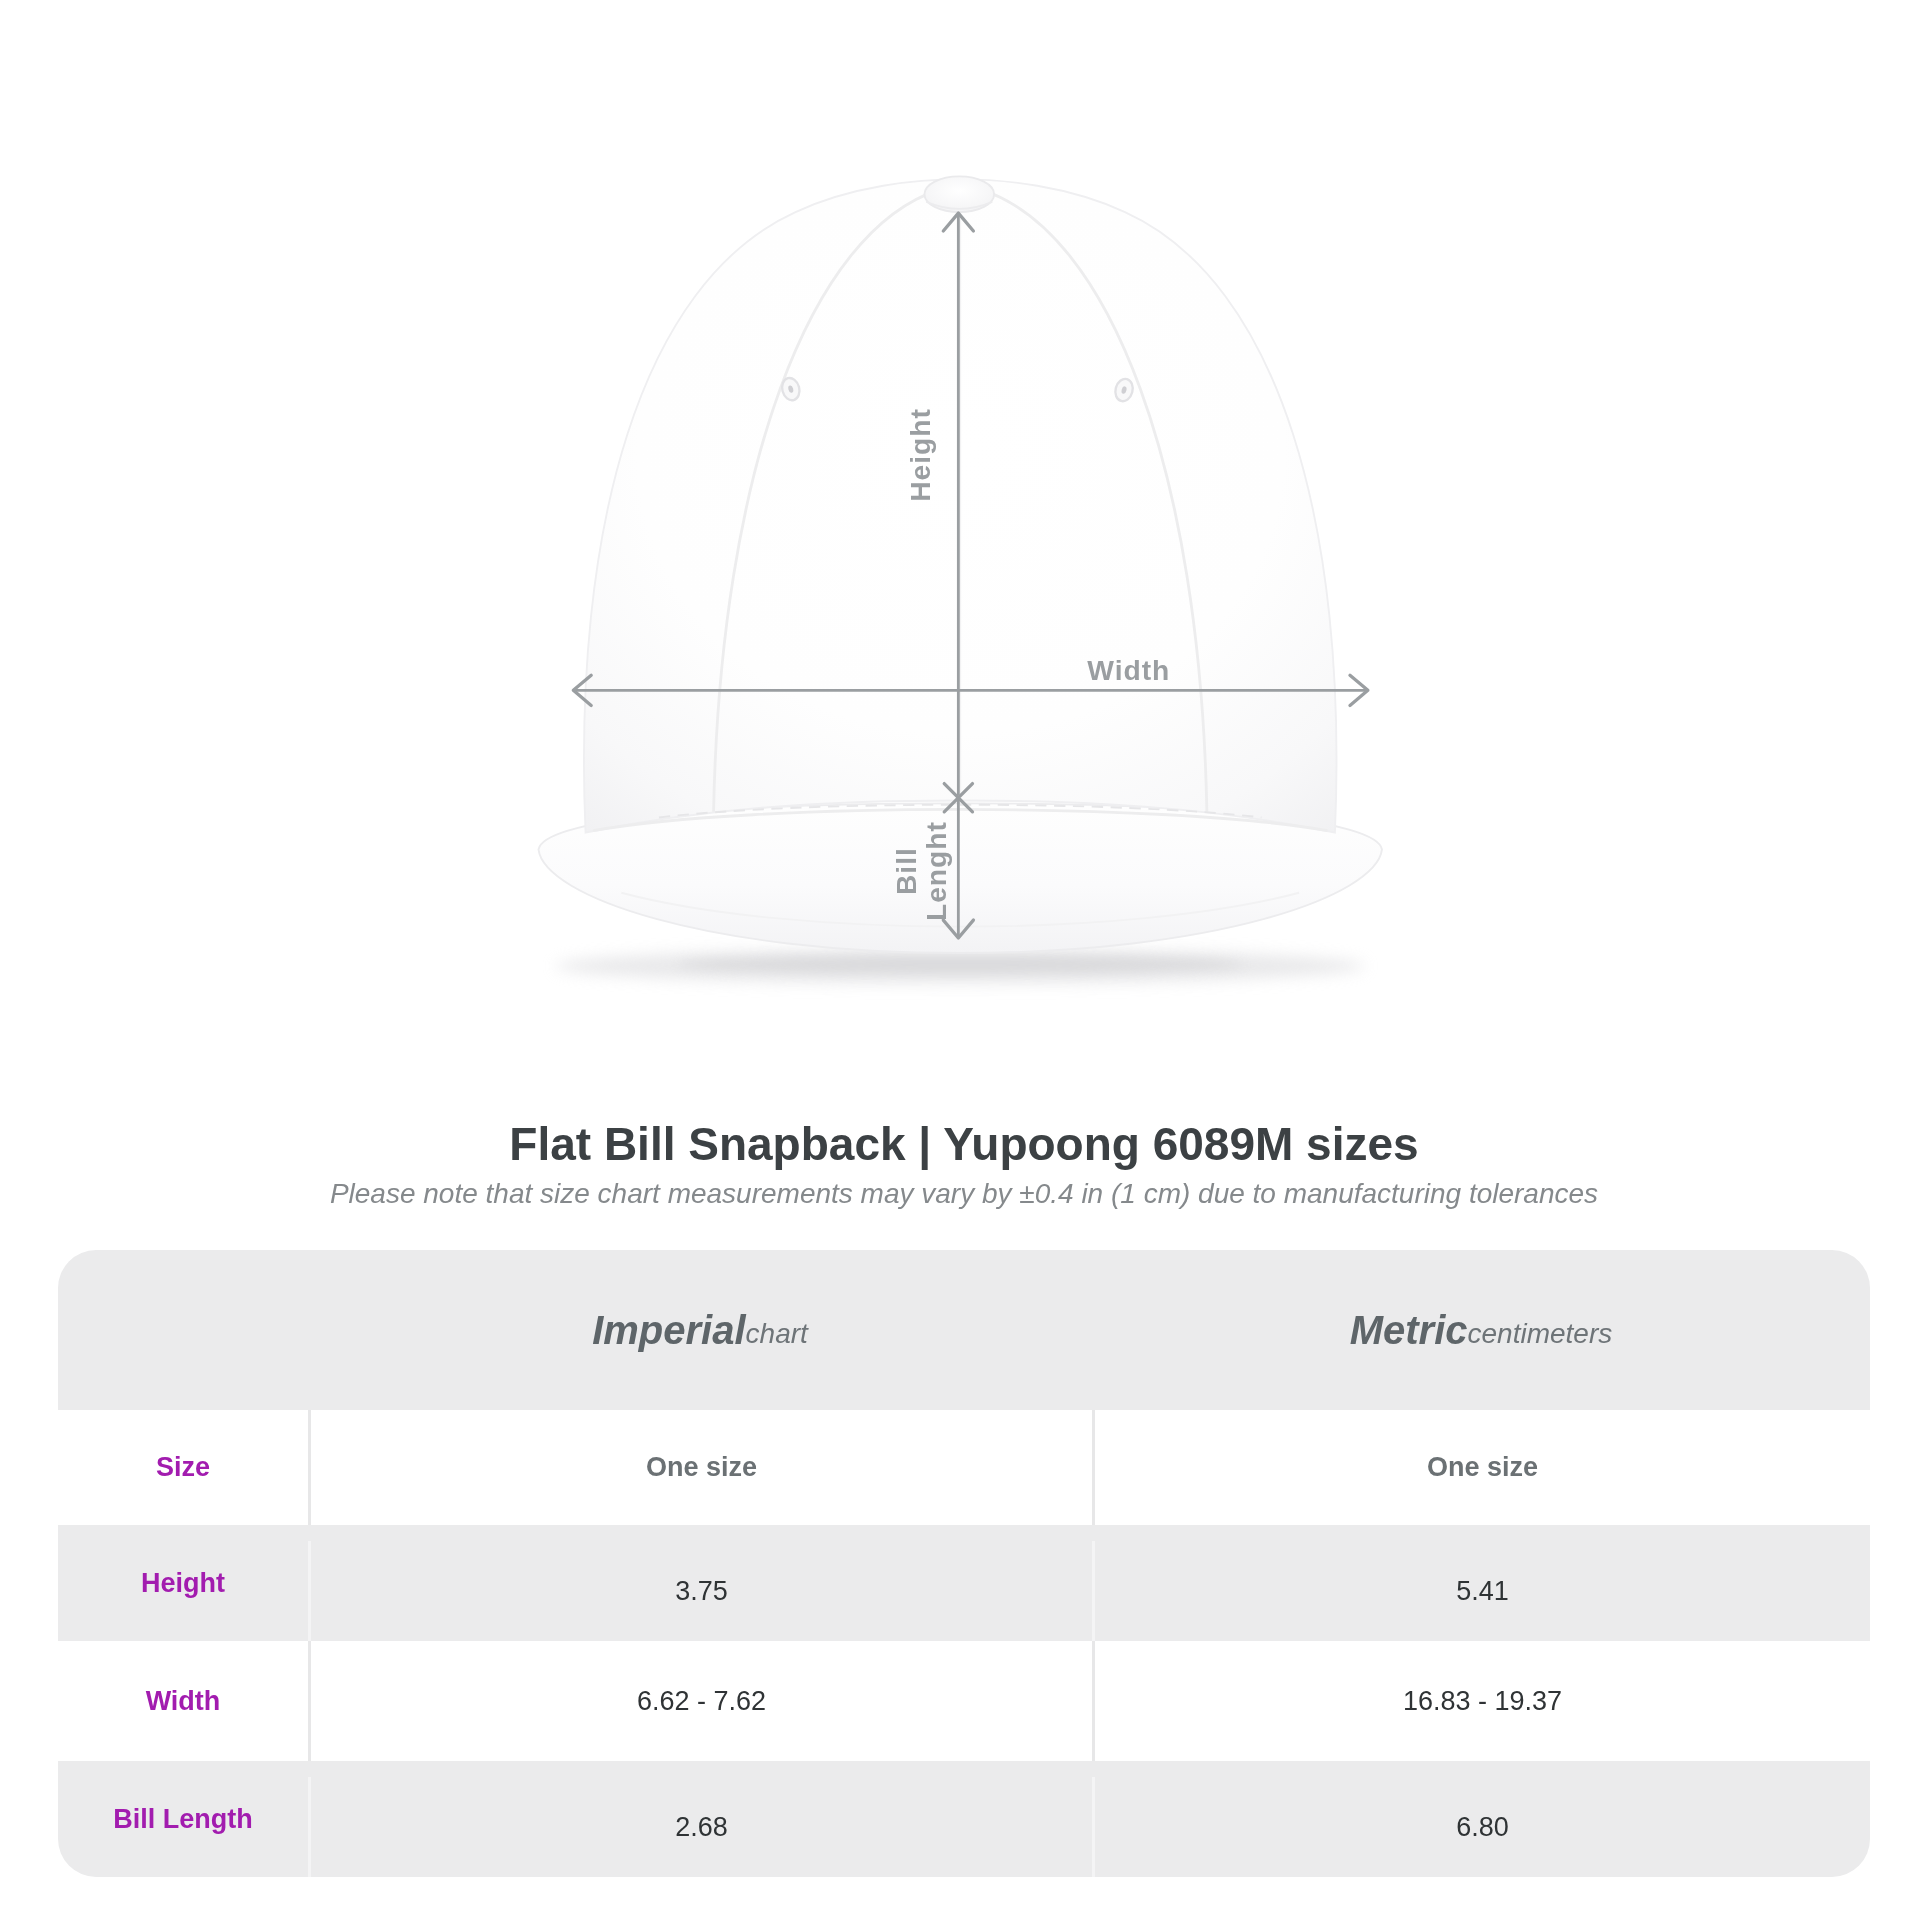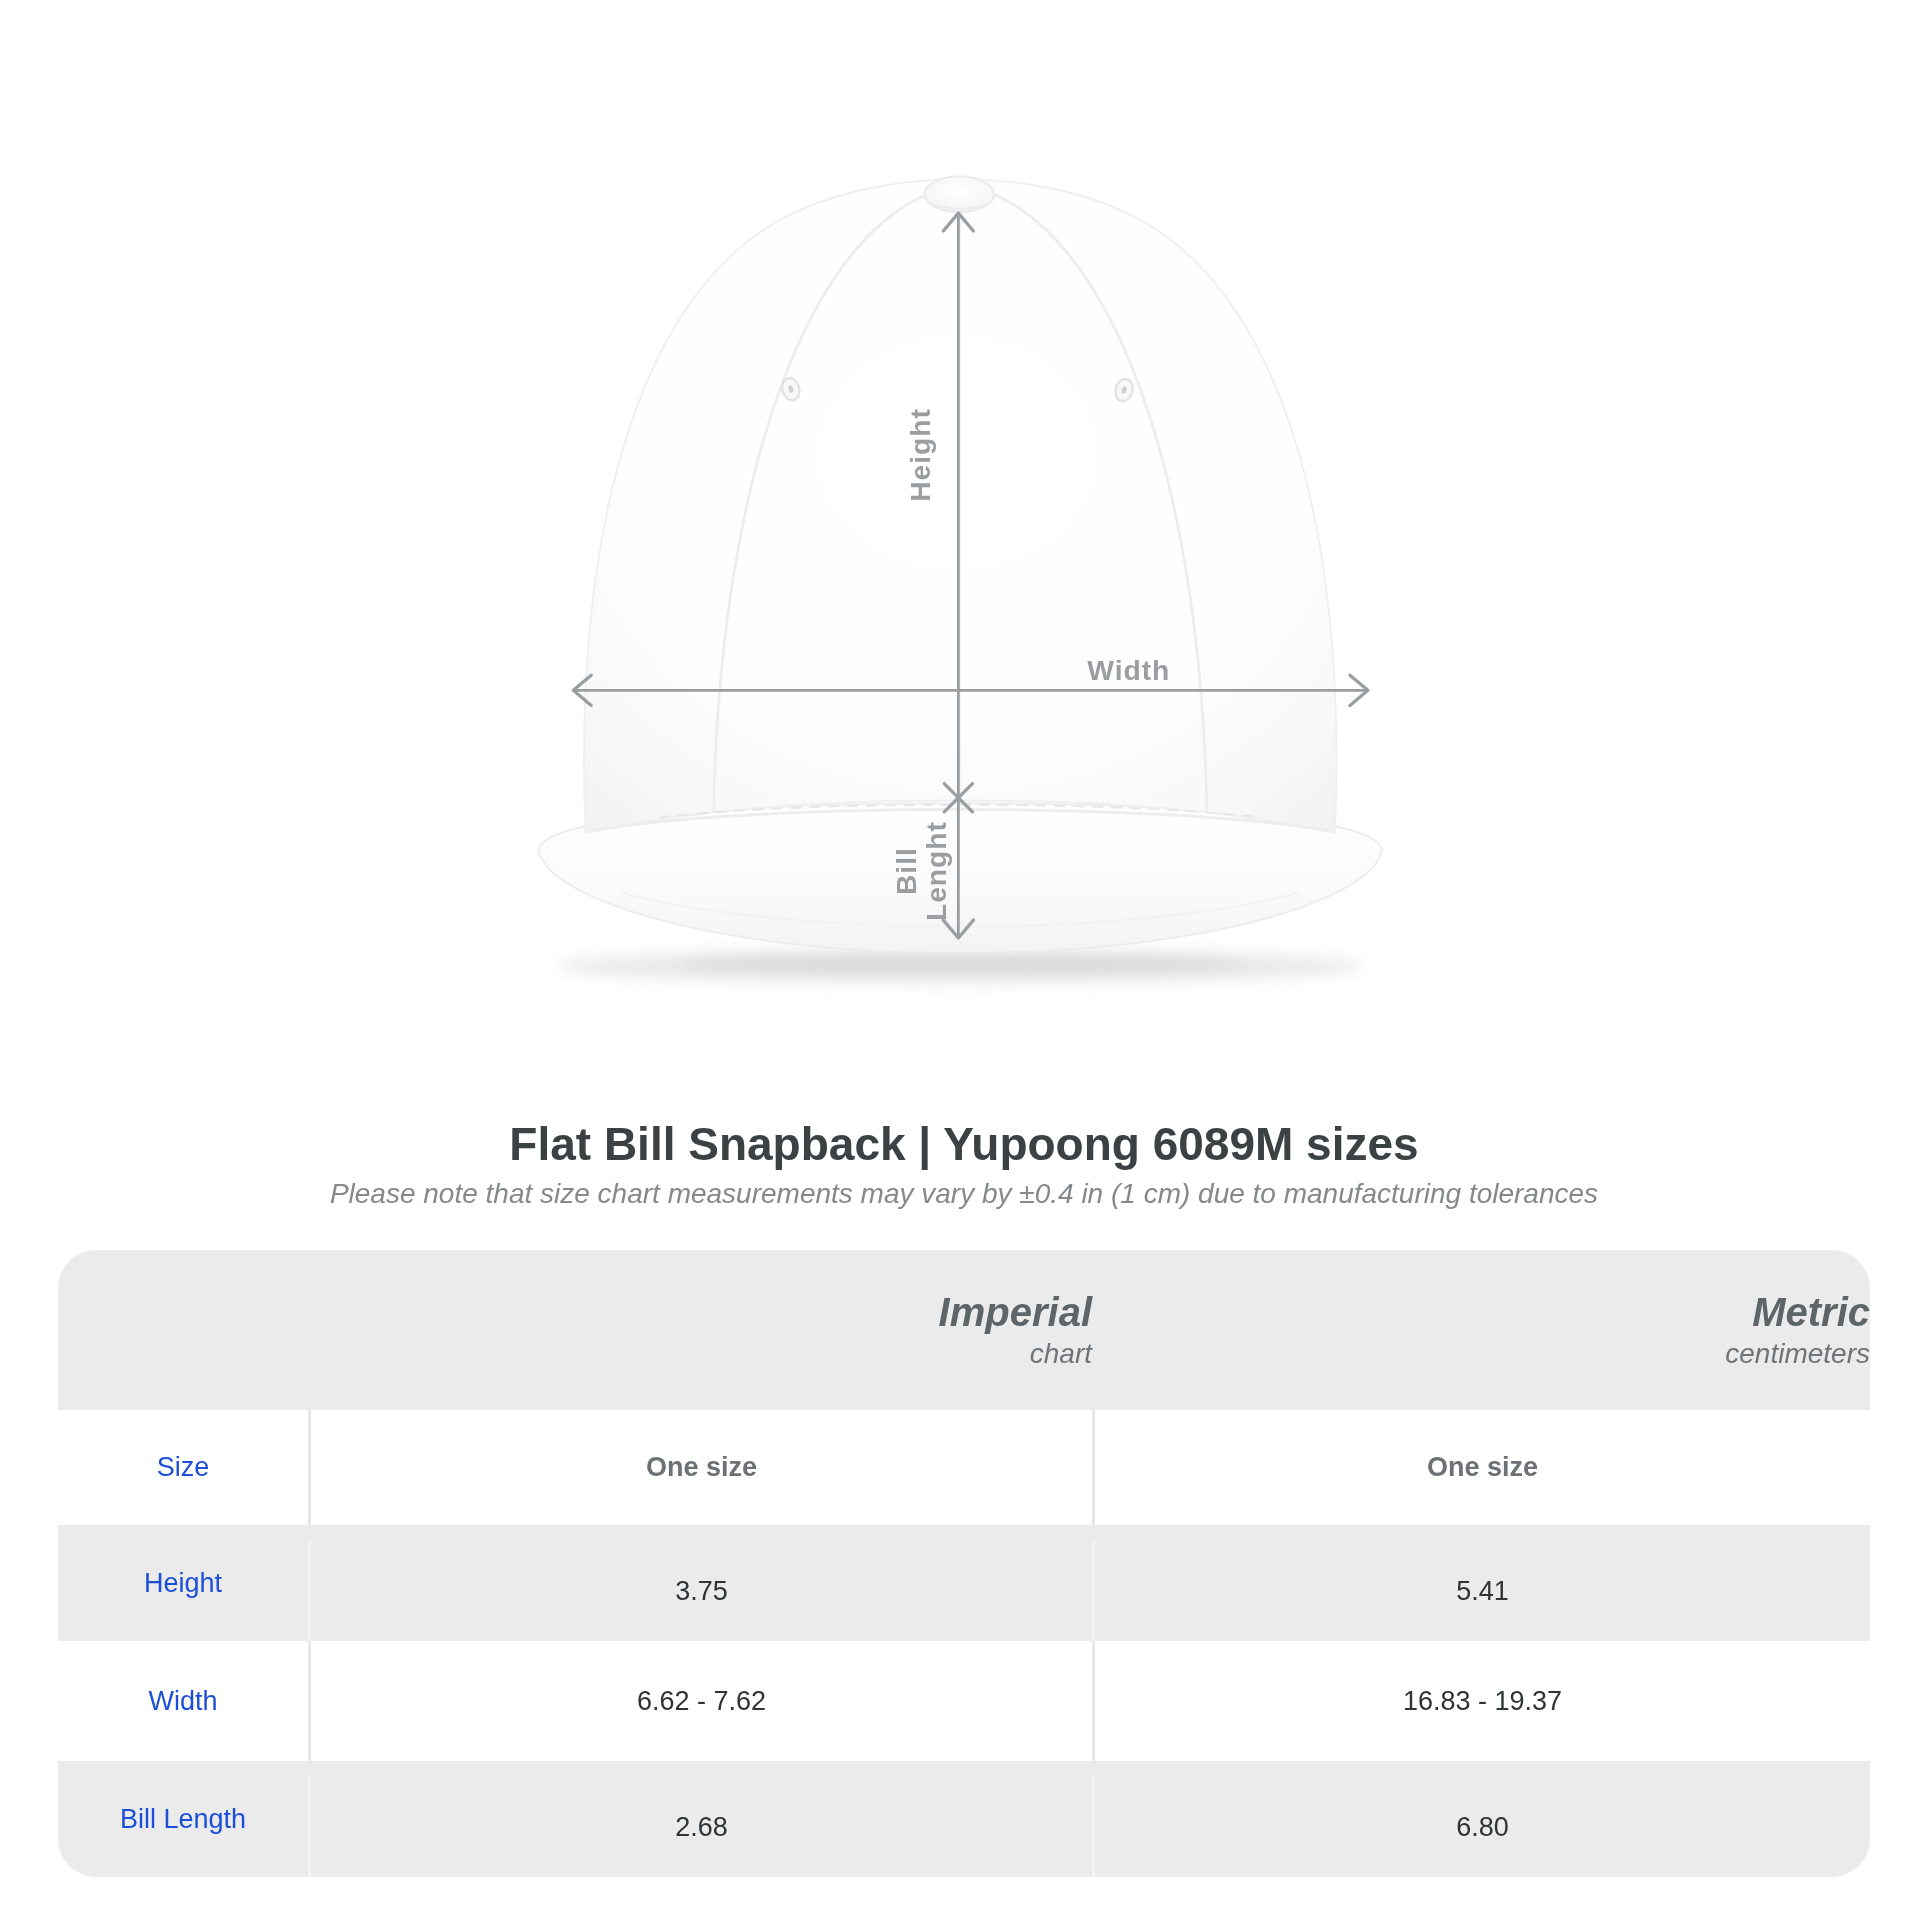--- a/index.html
+++ b/index.html
@@ -19,30 +19,30 @@
 
   
   .heading { position: absolute; left: 0; top: 1121px; width: 1928px; text-align: center; }
   .heading h1 { font-size: 46px; line-height: 1.0; font-weight: bold; color: #3c4144; }
   .heading p  { margin-top: 11.3px; font-size: 28px; font-style: italic; color: #85898c; }
 
   
   .size-table { position: absolute; left: 58px; top: 1250px; width: 1812px; }
   .tbl-header { height: 160px; background: #ebebec; border-radius: 38px 38px 0 0;
                 display: grid; grid-template-columns: 250px 784px 778px; }
-  .hdr-cell { display: flex; flex-direction: column; align-items: flex-end; justify-content: center; }
+  .hdr-cell { display: flex; align-items: center; justify-content: center; }
   .hdr-title { font-size: 40px; font-weight: bold; font-style: italic; color: #5e6569; line-height: 1; }
   .hdr-sub   { margin-top: 8.5px; font-size: 28px; font-style: italic; color: #6e7478; line-height: 1; }
 
   .tbl-row { display: grid; grid-template-columns: 250px 784px 778px; }
   .tbl-row.r-white { background: #ffffff; }
   .tbl-row.r-gray  { background: #ebebec; }
   .tbl-row.r-last  { border-radius: 0 0 38px 38px; }
   .cell { display: flex; align-items: center; justify-content: center; font-size: 27px; }
-  .cell.lbl { font-weight: normal; color: #1d4ed8; }
+  .cell.lbl { font-weight: bold; color: #a21caf; }
   .cell.val { color: #2f3335; }
   .cell.val.onesize { font-weight: bold; color: #6b7174; }
   .r-white .cell.sep { border-left: 3.8px solid #e7e7e8; }
   .r-gray  .cell.sep { border-left: 3.8px solid #f4f4f5; margin-top: 16px; }
 </style>
 </head>
 <body>
 
 <div class="canvas">
 

